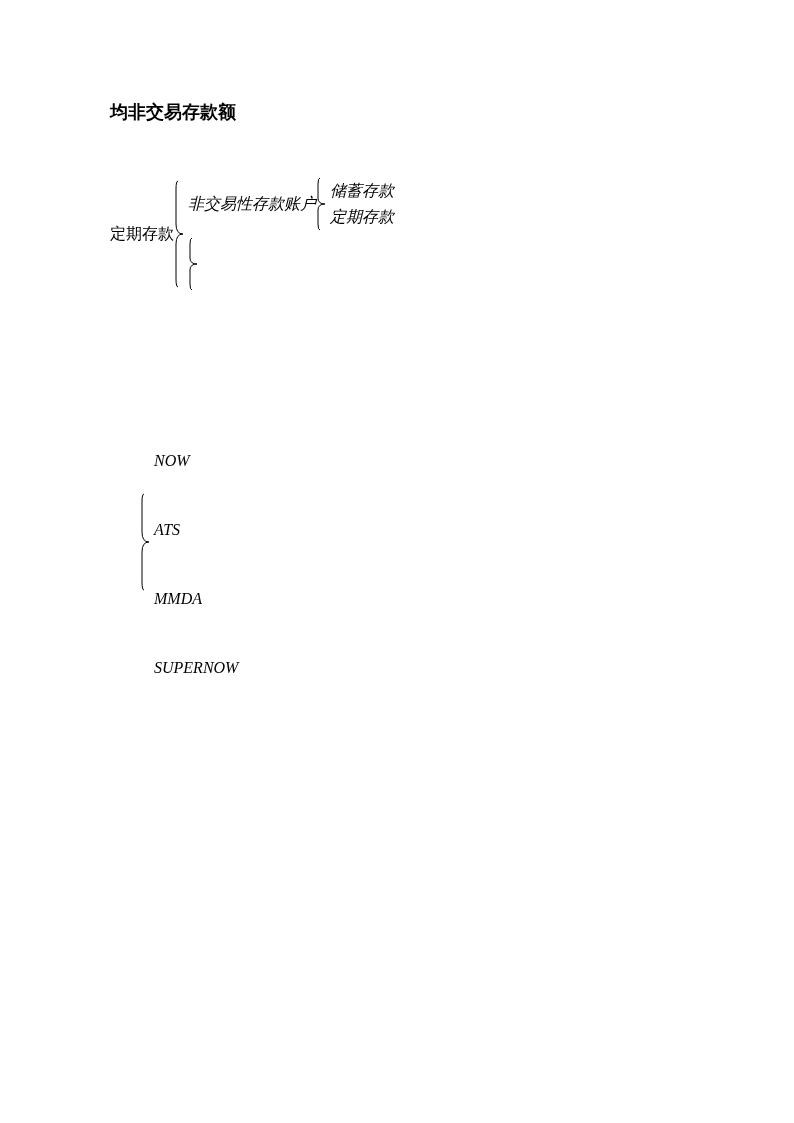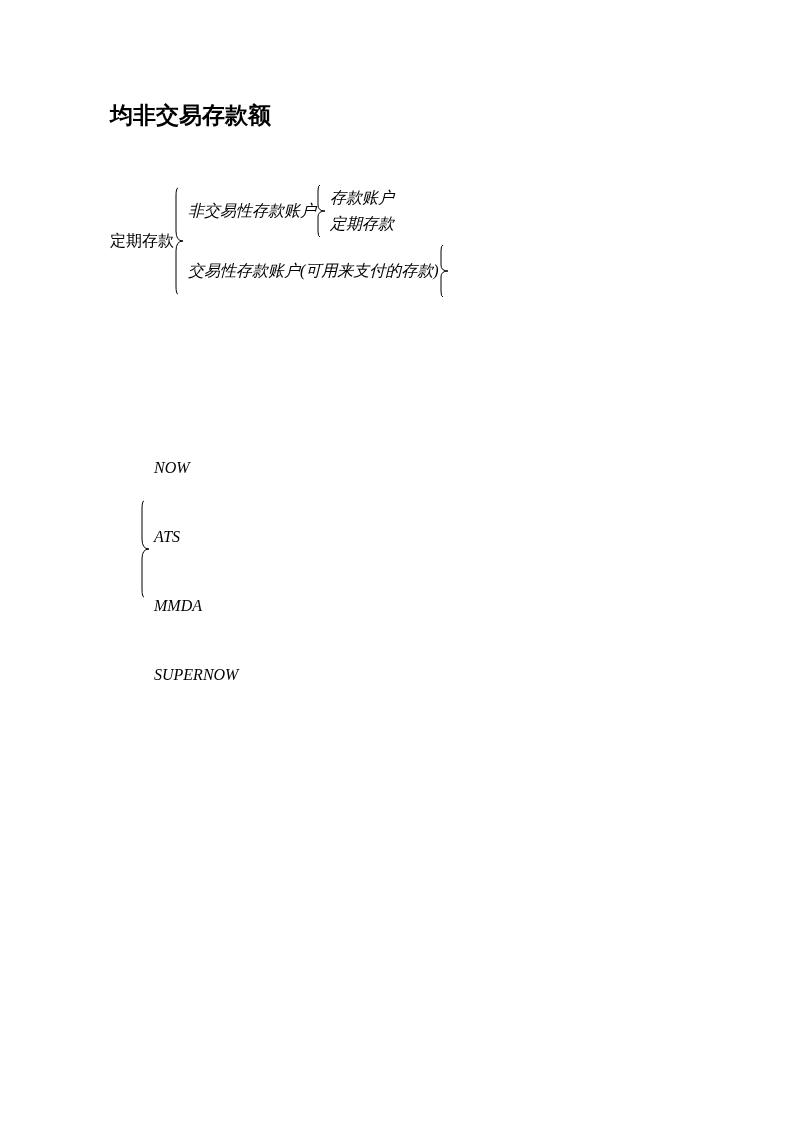--- a/index.html
+++ b/index.html
@@ -11,21 +11,21 @@
       width: 794px;
       height: 1123px;
       background: #ffffff;
       font-family: "SimSun", "宋体", serif;
       padding: 100px 110px 0 110px;
       font-size: 16px;
       color: #000000;
     }
     .title {
       font-weight: bold;
-      font-size: 23px;
+      font-size: 18px;
       margin-bottom: 50px;
     }
     .tree-block {
       display: flex;
       align-items: center;
     }
     .node-label {
       white-space: nowrap;
       line-height: 1.6;
     }
@@ -78,27 +78,26 @@
   <div class="children">
 
     <div class="tree-block">
       <span class="node-label">非交易性存款账户</span>
       <span class="brace-svg">
         <svg width="12" height="56" viewBox="0 0 12 56">
           <path d="M 3 2 Q 1 2 1 8 L 1 22 Q 1 28 8 28 Q 1 28 1 34 L 1 48 Q 1 54 3 54" stroke="#000" stroke-width="1" fill="none"></path>
         </svg>
       </span>
       <div class="children">
-        <div class="leaf">存款账户</div>
+        <div class="leaf">储蓄存款</div>
         <div class="leaf">定期存款</div>
       </div>
     </div>
 
     <div class="tree-block">
-      <span class="node-label">交易性存款账户(可用来支付的存款)</span>
       <span class="brace-svg">
         <svg width="12" height="56" viewBox="0 0 12 56">
           <path d="M 3 2 Q 1 2 1 8 L 1 22 Q 1 28 8 28 Q 1 28 1 34 L 1 48 Q 1 54 3 54" stroke="#000" stroke-width="1" fill="none"></path>
         </svg>
       </span>
     </div>
 
   </div>
 </div>
 

